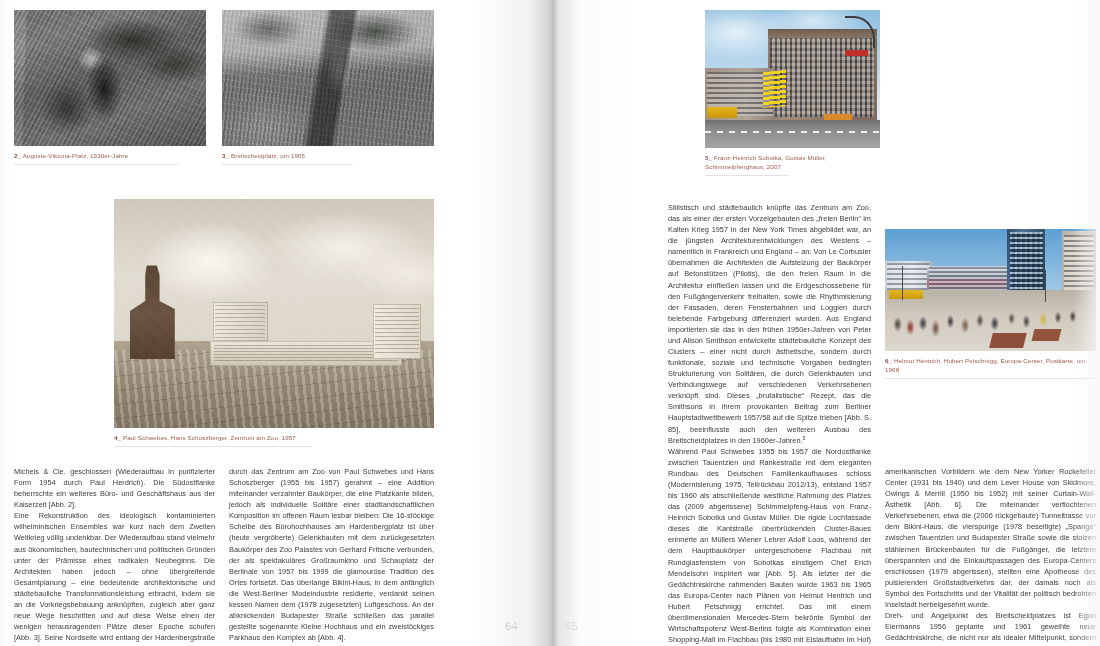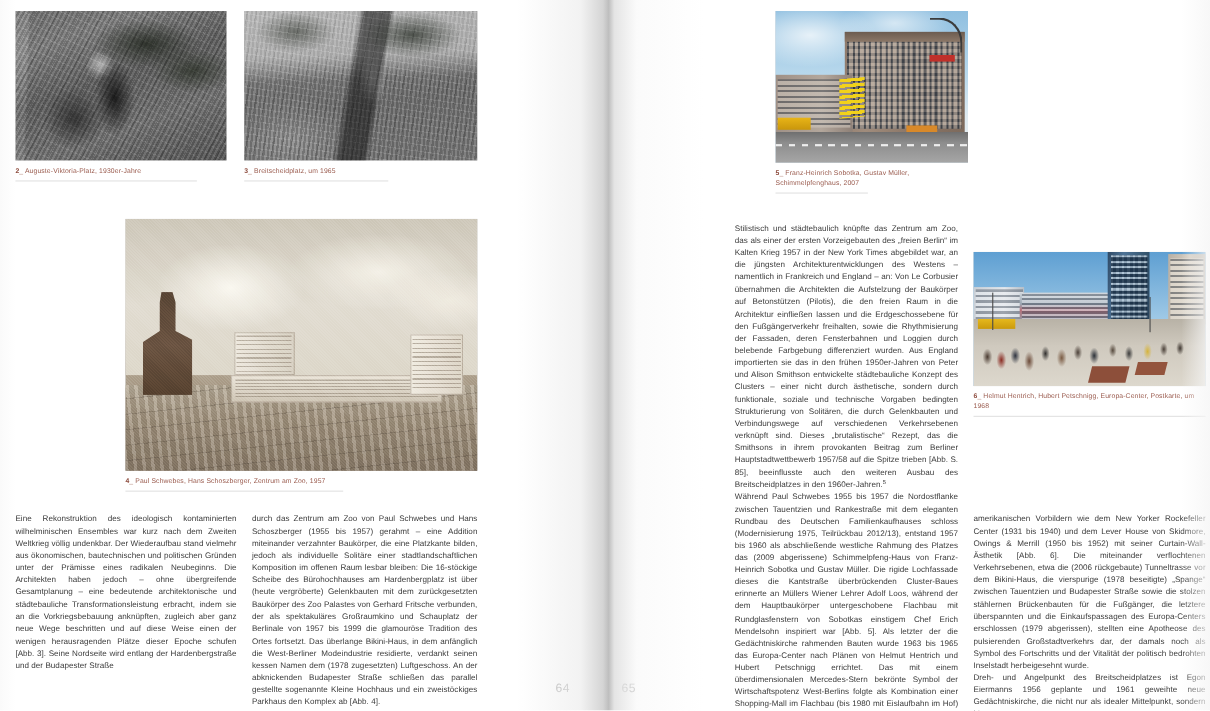--- a/index.html
+++ b/index.html
@@ -279,20 +279,21 @@
         </div>
       </div>
       <div class="cap">
         <b>4</b><span class="sep">_</span>
         <span>Paul Schwebes, Hans Schoszberger, Zentrum am Zoo, 1957</span>
       </div>
       <div class="cap-rule w60"></div>
     </div>
 
     <div class="col" style="left:14px;top:466px;width:201px;">
+      <p>Michels &amp; Cie. geschlossen (Wiederaufbau in purifizierter Form 1954 durch Paul Herdrich). Die Südostflanke beherrschte ein weiteres Büro- und Geschäftshaus aus der Kaiserzeit [Abb. 2].</p>
       <p>Eine Rekonstruktion des ideologisch kontaminierten wilhelminischen Ensembles war kurz nach dem Zweiten Weltkrieg völlig undenkbar. Der Wiederaufbau stand vielmehr aus ökonomischen, bautechnischen und politischen Gründen unter der Prämisse eines radikalen Neubeginns. Die Architekten haben jedoch – ohne übergreifende Gesamtplanung – eine bedeutende architektonische und städtebauliche Transformationsleistung erbracht, indem sie an die Vorkriegsbebauung anknüpften, zugleich aber ganz neue Wege beschritten und auf diese Weise einen der wenigen herausragenden Plätze dieser Epoche schufen [Abb. 3]. Seine Nordseite wird entlang der Hardenbergstraße und der Budapester Straße</p>
     </div>
 
     <div class="col" style="left:229px;top:466px;width:205px;">
       <p>durch das Zentrum am Zoo von Paul Schwebes und Hans Schoszberger (1955 bis 1957) gerahmt – eine Addition miteinander verzahnter Baukörper, die eine Platzkante bilden, jedoch als individuelle Solitäre einer stadtlandschaftlichen Komposition im offenen Raum lesbar bleiben: Die 16-stöckige Scheibe des Bürohochhauses am Hardenbergplatz ist über (heute vergröberte) Gelenkbauten mit dem zurückgesetzten Baukörper des Zoo Palastes von Gerhard Fritsche verbunden, der als spektakuläres Großraumkino und Schauplatz der Berlinale von 1957 bis 1999 die glamouröse Tradition des Ortes fortsetzt. Das überlange Bikini-Haus, in dem anfänglich die West-Berliner Modeindustrie residierte, verdankt seinen kessen Namen dem (1978 zugesetzten) Luftgeschoss. An der abknickenden Budapester Straße schließen das parallel gestellte sogenannte Kleine Hochhaus und ein zweistöckiges Parkhaus den Komplex ab [Abb. 4].</p>
     </div>
 
     <div class="folio folio-left">64</div>
   </div>
 

